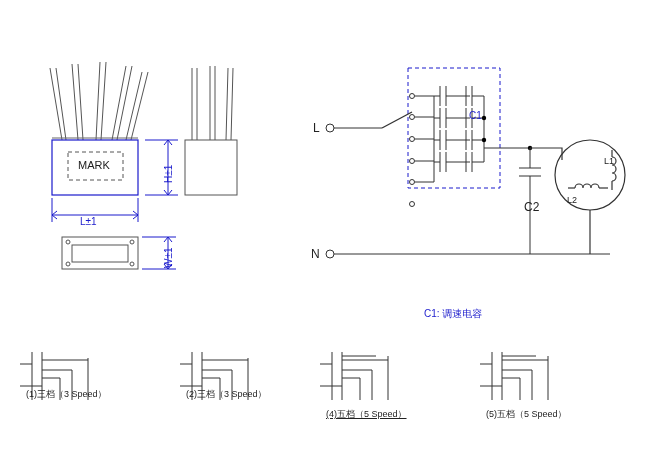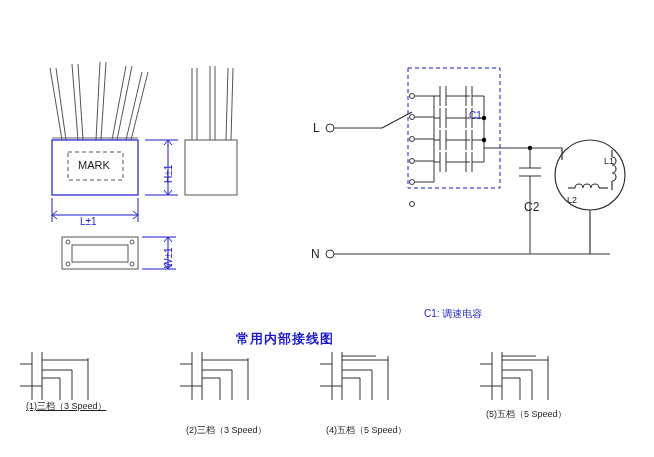--- a/index.html
+++ b/index.html
@@ -11,21 +11,20 @@
   .lbl{position:absolute;font-size:10px;color:#1a1acc;white-space:nowrap;}
   .lbl-blk{position:absolute;font-size:12px;color:#222;white-space:nowrap;}
   svg{position:absolute;left:0;top:0;}
   .bottom-cap{position:absolute;font-size:9px;color:#222;white-space:nowrap;}
 </style>
 </head>
 <body>
 
 <div class="root">
 
-  <div class="title" id="title-bottom">常用内部接线图</div>
 
   <svg width="654" height="457">
     <g stroke="#555" stroke-width="1" fill="none">
 
       <path d="M50,68 L62,140"></path>
         <path d="M56,68 L66,140"></path>
       <path d="M72,64 L78,140"></path>
         <path d="M78,64 L83,140"></path>
       <path d="M100,62 L96,140"></path>
         <path d="M106,62 L101,140"></path>
@@ -250,18 +249,18 @@
       <path d="M502,370 L532,370"></path>
       <path d="M532,370 L532,400"></path>
       <path d="M502,378 L520,378"></path>
       <path d="M520,378 L520,400"></path>
       <path d="M502,360 L548,360"></path>
       <path d="M548,356 L548,400"></path>
       <path d="M502,356 L536,356"></path>
     </g>
   </svg>
 
-  <div class="bottom-cap" style="left:26px;top:400px;text-decoration:underline;">(1)三档（3 Speed）</div>
-  <div class="bottom-cap" style="left:186px;top:424px;">(2)三档（3 Speed）</div>
-  <div class="bottom-cap" style="left:326px;top:424px;">(4)五档（5 Speed）</div>
+  <div class="bottom-cap" style="left:26px;top:388px;">(1)三档（3 Speed）</div>
+  <div class="bottom-cap" style="left:186px;top:388px;">(2)三档（3 Speed）</div>
+  <div class="bottom-cap" style="left:326px;top:408px;text-decoration:underline;">(4)五档（5 Speed）</div>
   <div class="bottom-cap" style="left:486px;top:408px;">(5)五档（5 Speed）</div>
 
 </div>
 
 </body></html>

